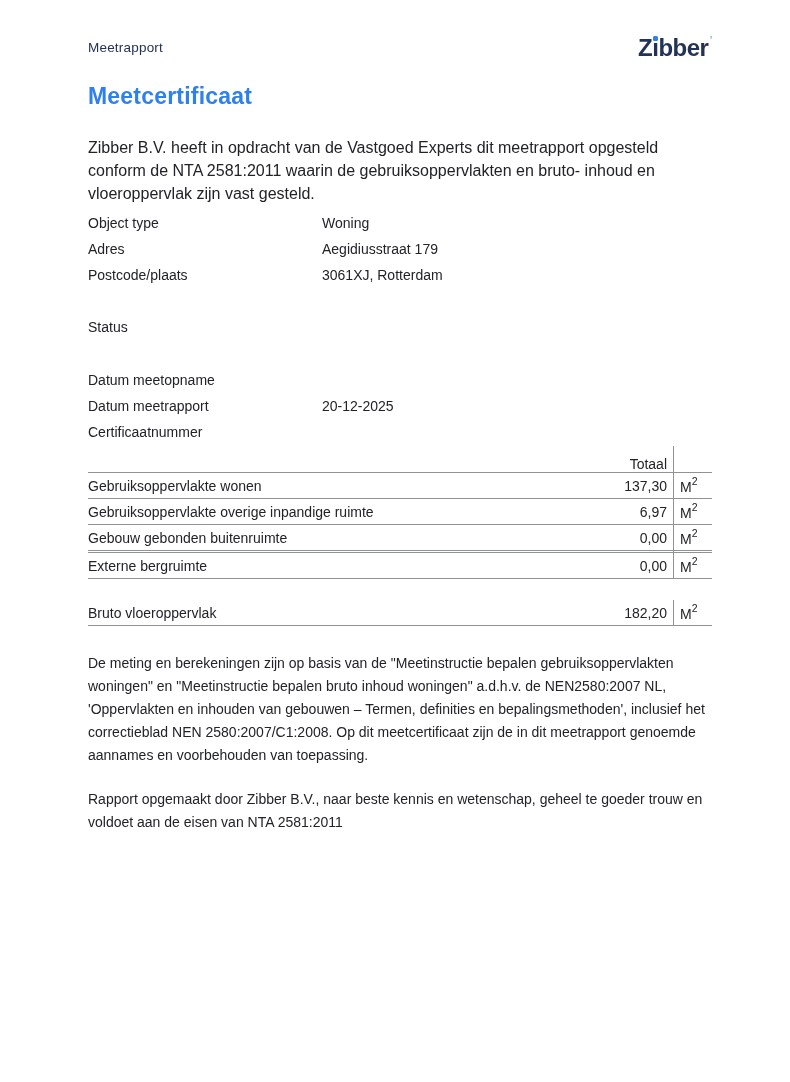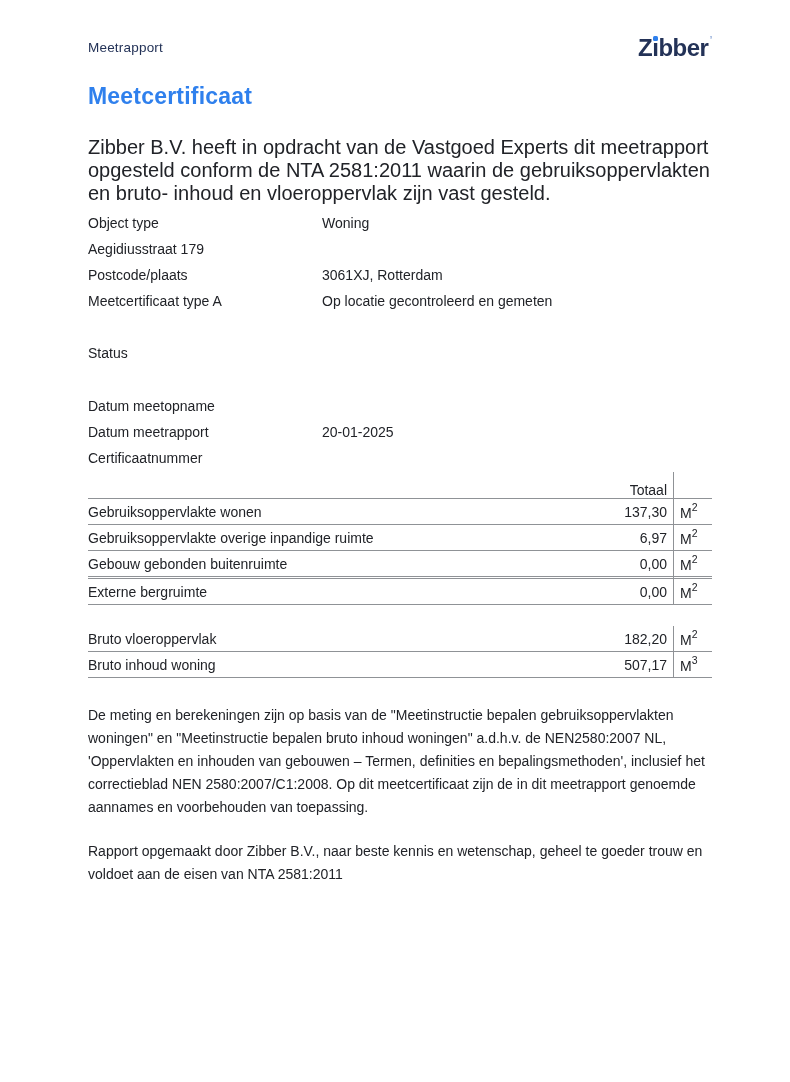--- a/index.html
+++ b/index.html
@@ -18,21 +18,21 @@
     color:var(--text);
     padding:40px 78px 0 88px;
   }
   .topbar{display:flex;justify-content:space-between;align-items:flex-start;}
   .doc-type{font-size:13.5px;color:var(--navy);letter-spacing:0.2px;}
   .logo{font-size:24px;font-weight:800;color:var(--navy);line-height:1;display:flex;align-items:flex-start;letter-spacing:-0.5px;margin-top:-4px;}
   .i-wrap{position:relative;}
   .i-dot{position:absolute;top:0px;left:1px;width:4.5px;height:4.5px;background:var(--logo-dot);border-radius:1.5px;}
   .logo-mark{font-size:11px;color:var(--logo-mark);line-height:1;margin-left:1px;margin-top:-1px;font-weight:700;}
   h1.title{margin:23px 0 0;font-size:23px;font-weight:700;color:var(--accent);letter-spacing:0.2px;}
-  .intro{margin:26px 0 0;font-size:20px;line-height:23px;}
+  .intro{margin:26px 0 0;font-size:16px;line-height:23px;}
   .kv-group{margin-top:5px;}
   .kv{display:flex;line-height:26px;font-size:14px;}
   .kv-label{width:234px;flex:none;}
   .kv-value{flex:1;}
   .status-group{margin-top:26px;}
   .dates-group{margin-top:27px;}
   .mtable{position:relative;margin-top:1px;font-size:14px;}
   .mtable .vline{position:absolute;top:0;bottom:0;right:38px;width:1px;background:var(--line);}
   .trow{display:flex;align-items:center;height:26px;border-bottom:1px solid var(--line);}
   .trow.head{height:27px;align-items:flex-end;}
@@ -63,45 +63,42 @@
   <h1 class="title">Meetcertificaat</h1>
 
   <p class="intro">Zibber B.V. heeft in opdracht van de Vastgoed Experts dit meetrapport opgesteld conform de NTA 2581:2011 waarin de gebruiksoppervlakten en bruto- inhoud en vloeroppervlak zijn vast gesteld.</p>
 
   <div class="kv-group">
     <div class="kv">
       <span class="kv-label">Object type</span>
       <span class="kv-value">Woning</span>
     </div>
     <div class="kv">
+      <span class="kv-label">Adres</span>
       <span class="kv-value">Aegidiusstraat 179</span>
     </div>
     <div class="kv">
       <span class="kv-label">Postcode/plaats</span>
       <span class="kv-value">3061XJ, Rotterdam</span>
-    </div>
-    <div class="kv">
-      <span class="kv-label">Meetcertificaat type A</span>
-      <span class="kv-value">Op locatie gecontroleerd en gemeten</span>
     </div>
   </div>
 
   <div class="kv-group status-group">
     <div class="kv">
       <span class="kv-label">Status</span>
     </div>
   </div>
 
   <div class="kv-group dates-group">
     <div class="kv">
       <span class="kv-label">Datum meetopname</span>
     </div>
     <div class="kv">
       <span class="kv-label">Datum meetrapport</span>
-      <span class="kv-value">20-01-2025</span>
+      <span class="kv-value">20-12-2025</span>
     </div>
     <div class="kv">
       <span class="kv-label">Certificaatnummer</span>
     </div>
   </div>
 
   <div class="mtable">
     <div class="vline"></div>
     <div class="trow head">
       <span class="tlabel"></span>
@@ -131,24 +128,19 @@
     </div>
   </div>
 
   <div class="mtable volume">
     <div class="vline"></div>
     <div class="trow">
       <span class="tlabel">Bruto vloeroppervlak</span>
       <span class="tvalue">182,20</span>
       <span class="tunit"><span>M</span><sup>2</sup></span>
     </div>
-    <div class="trow">
-      <span class="tlabel">Bruto inhoud woning</span>
-      <span class="tvalue">507,17</span>
-      <span class="tunit"><span>M</span><sup>3</sup></span>
-    </div>
   </div>
 
   <p class="para">De meting en berekeningen zijn op basis van de "Meetinstructie bepalen gebruiksoppervlakten woningen" en "Meetinstructie bepalen bruto inhoud woningen" a.d.h.v. de NEN2580:2007 NL, 'Oppervlakten en inhouden van gebouwen – Termen, definities en bepalingsmethoden', inclusief het correctieblad NEN 2580:2007/C1:2008. Op dit meetcertificaat zijn de in dit meetrapport genoemde aannames en voorbehouden van toepassing.</p>
 
   <p class="para last">Rapport opgemaakt door Zibber B.V., naar beste kennis en wetenschap, geheel te goeder trouw en voldoet aan de eisen van NTA 2581:2011</p>
 
 </div>
 
 </body></html>

